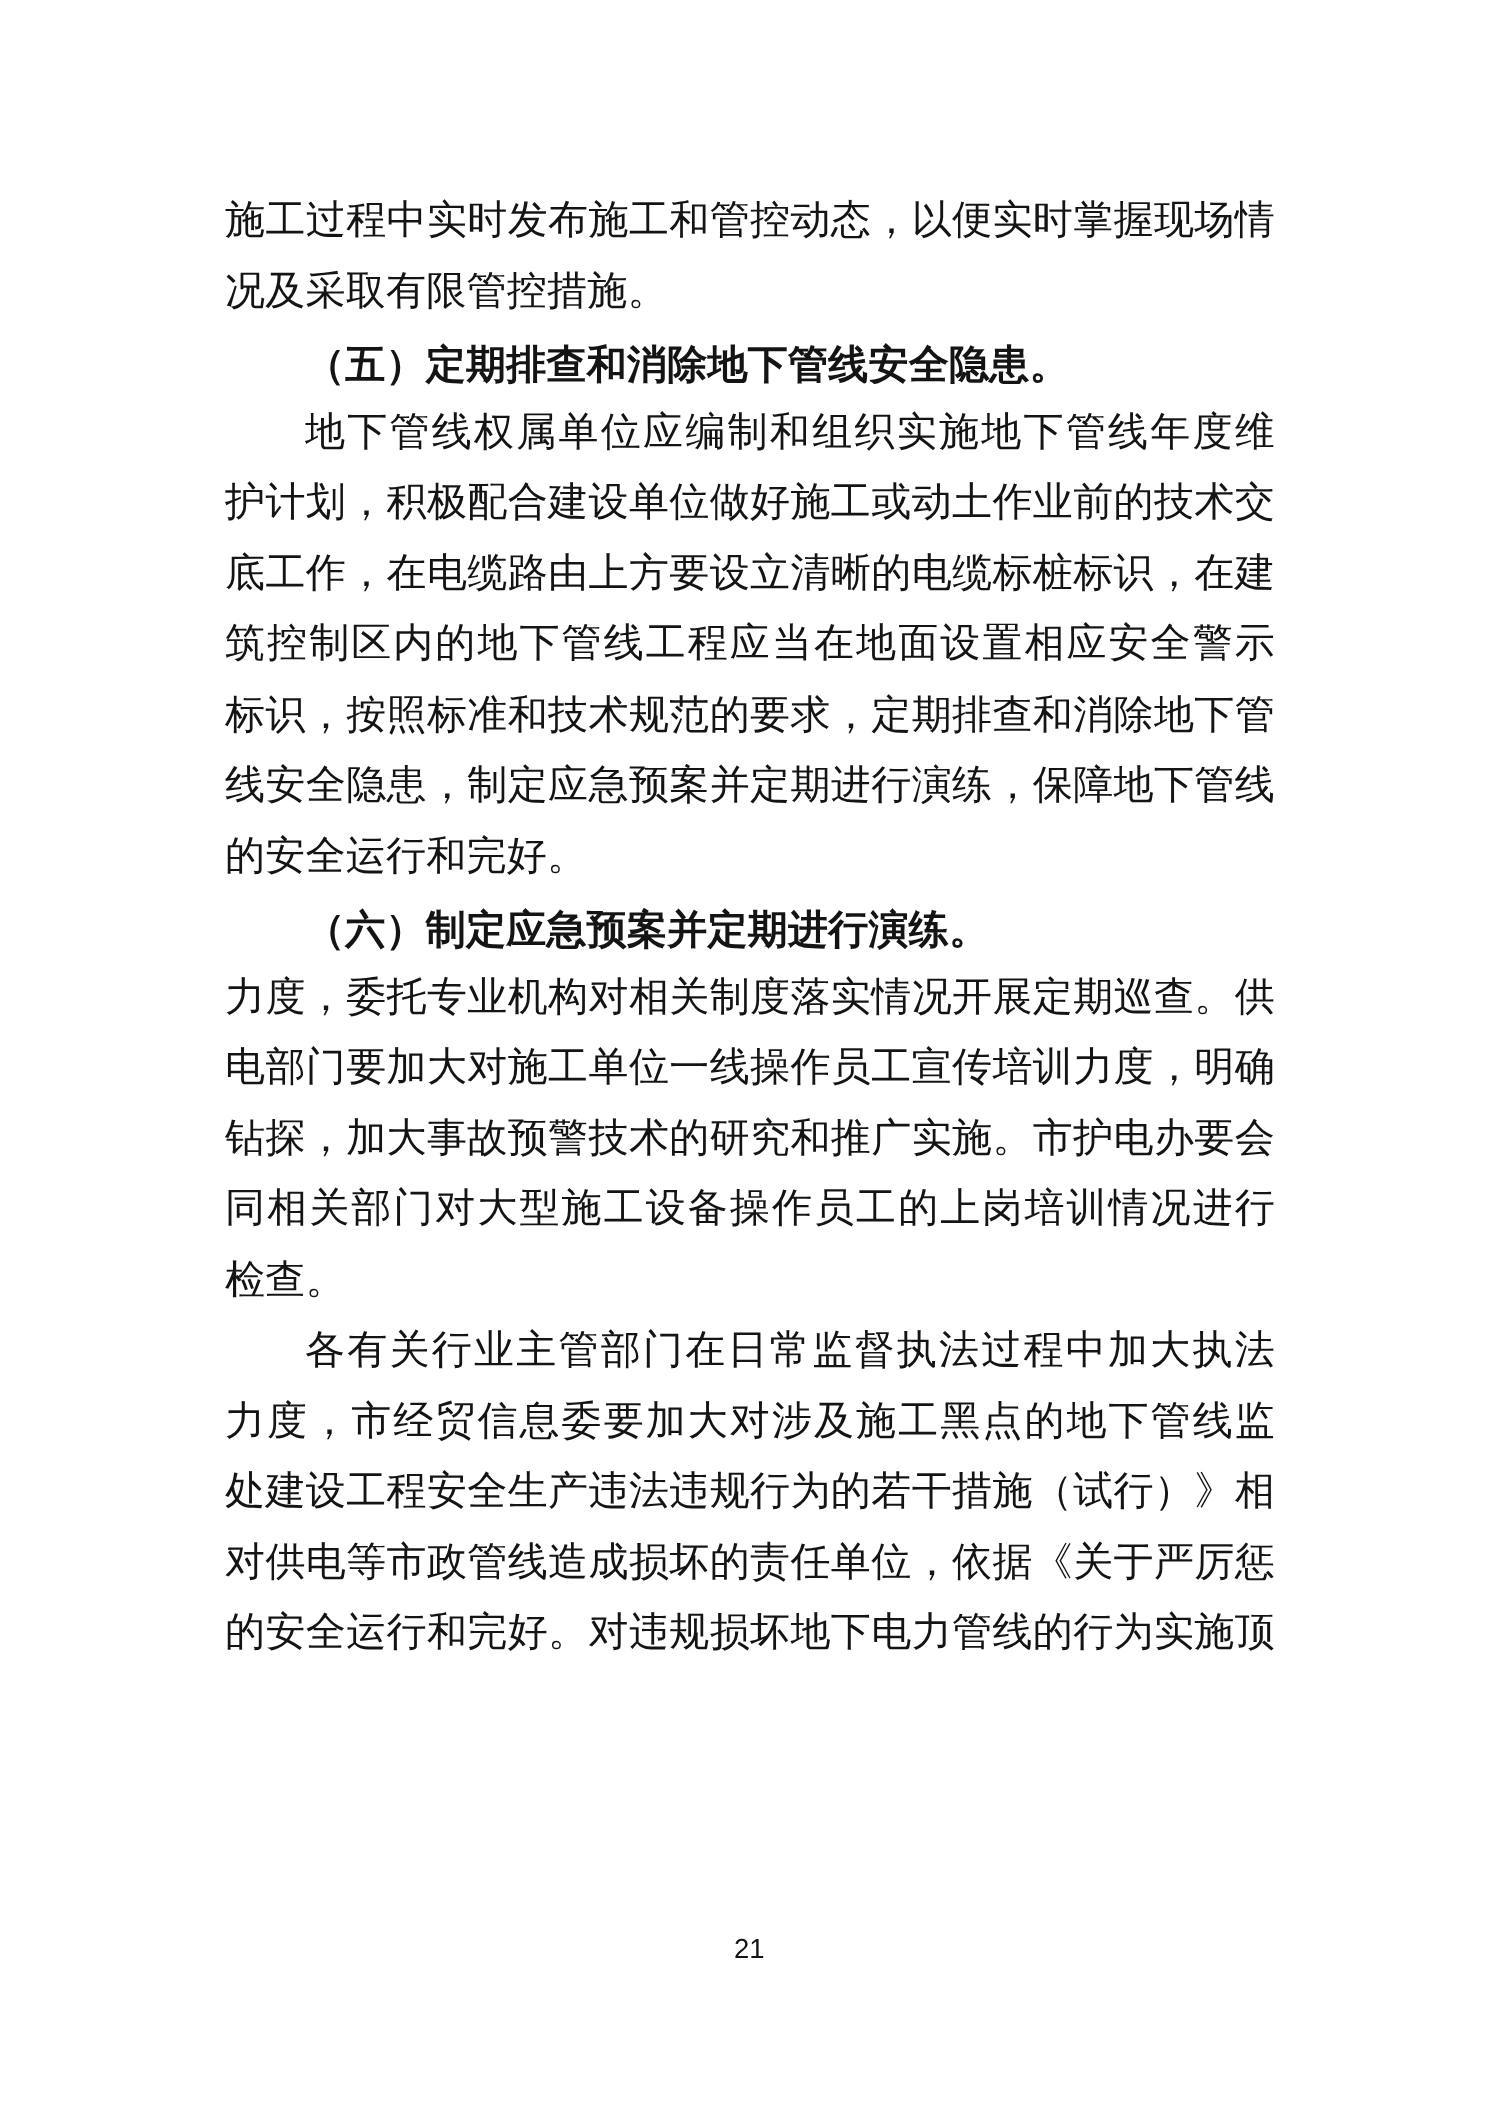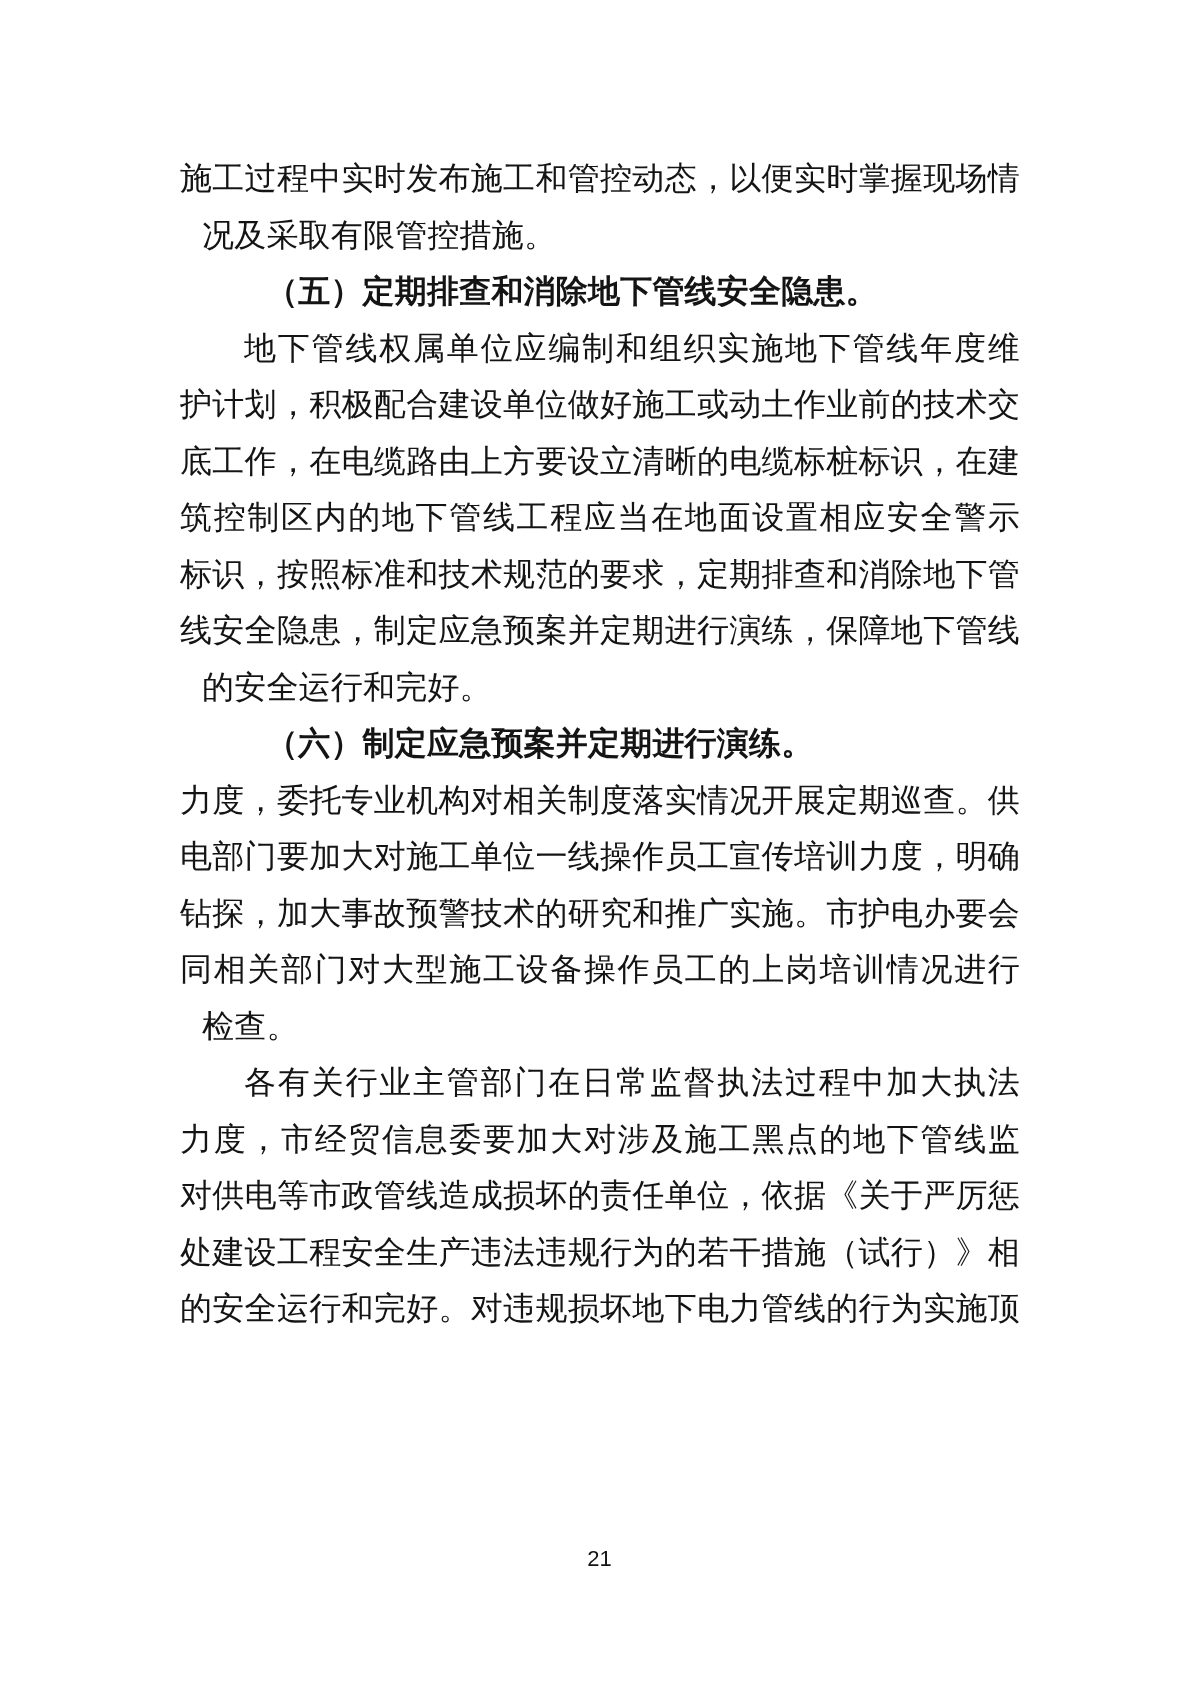--- a/index.html
+++ b/index.html
@@ -26,33 +26,32 @@
     font-size: 32px;
     line-height: 56.5px;
     height: 56.5px;
     overflow: hidden;
     text-align: justify;
     text-align-last: justify;
     text-justify: inter-character;
     letter-spacing: 0.2px;
   }
   .line.body {
-    font-family: Liberation Serif, serif;
+    font-family: Liberation Mono, monospace;
     font-weight: 400;
   }
   .line.heading {
     font-family: Liberation Sans, sans-serif;
     font-weight: 700;
     text-align: left;
     text-align-last: left;
   }
   .line.last {
     text-align: left;
     text-align-last: left;
-    margin-left: 22px;
   }
   .line.indent {
     padding-left: 64px;
   }
   .footer {
     position: absolute;
     left: 0;
     top: 1546px;
     width: 100%;
     text-align: center;
@@ -78,18 +77,18 @@
       <div class="line body">线安全隐患，制定应急预案并定期进行演练，保障地下管线</div>
       <div class="line body last">的安全运行和完好。</div>
       <div class="line heading last indent">（六）制定应急预案并定期进行演练。</div>
       <div class="line body">力度，委托专业机构对相关制度落实情况开展定期巡查。供</div>
       <div class="line body">电部门要加大对施工单位一线操作员工宣传培训力度，明确</div>
       <div class="line body">钻探，加大事故预警技术的研究和推广实施。市护电办要会</div>
       <div class="line body">同相关部门对大型施工设备操作员工的上岗培训情况进行</div>
       <div class="line body last">检查。</div>
       <div class="line body indent">各有关行业主管部门在日常监督执法过程中加大执法</div>
       <div class="line body">力度，市经贸信息委要加大对涉及施工黑点的地下管线监督。</div>
+      <div class="line body">处建设工程安全生产违法违规行为的若干措施（试行）》相</div>
       <div class="line body">对供电等市政管线造成损坏的责任单位，依据《关于严厉惩</div>
-      <div class="line body">处建设工程安全生产违法违规行为的若干措施（试行）》相</div>
       <div class="line body">的安全运行和完好。对违规损坏地下电力管线的行为实施顶格</div>
     </div>
   <div class="footer">21</div>
 </div>
 
 </body></html>

